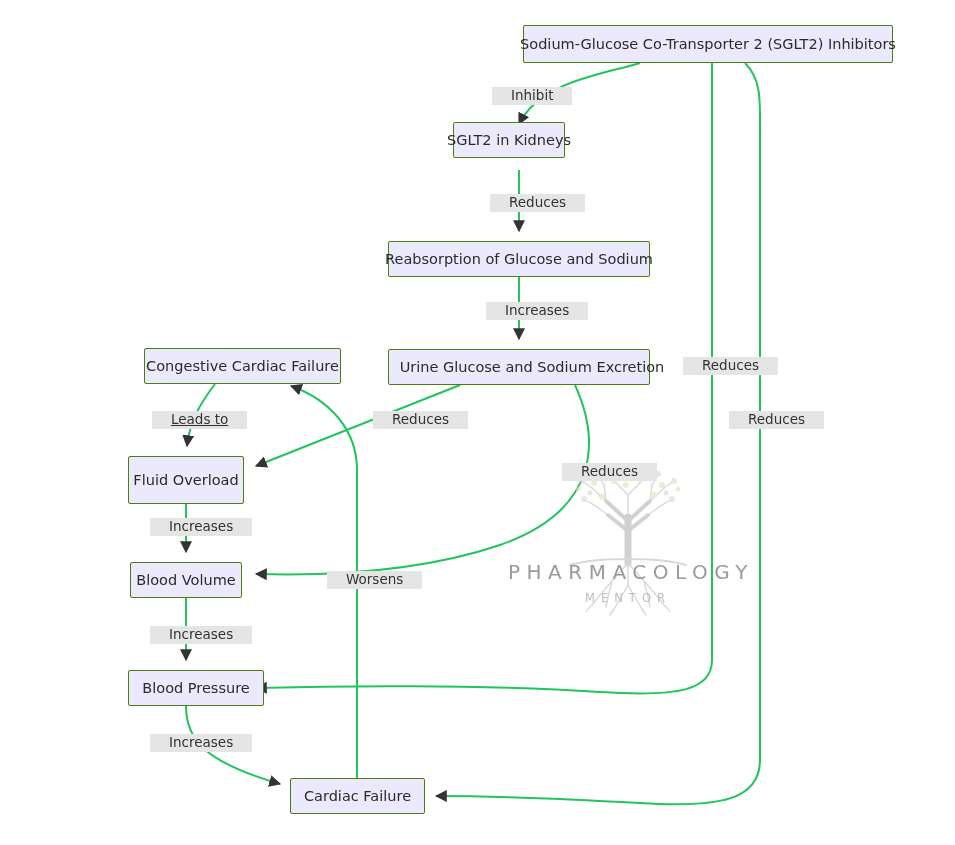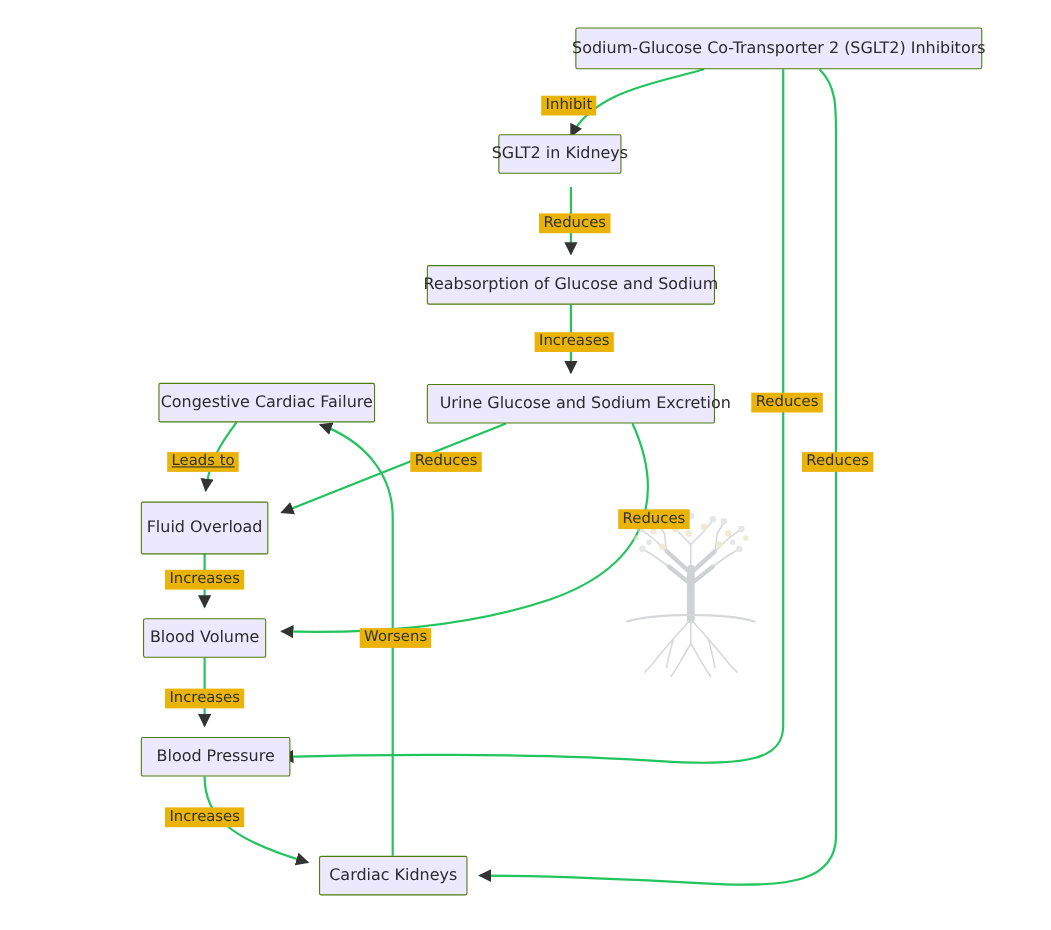--- a/index.html
+++ b/index.html
@@ -37,25 +37,25 @@
     font-size: 14.5px;
     line-height: 1;
     display: flex;
     align-items: center;
     justify-content: center;
     white-space: nowrap;
     padding: 0 14px;
   }
   .edge-label {
     position: absolute;
-    background: #eab308;
+    background: #e5e5e5;
     color: #333333;
     font-size: 13.5px;
     line-height: 1.15;
-    padding: 1px 4px;
+    padding: 1px 19px;
     white-space: nowrap;
   }
   
   #watermark {
     position: absolute;
     left: 508px;
     top: 455px;
     width: 240px;
     height: 170px;
     opacity: 0.55;
@@ -167,31 +167,35 @@
       <path d="M62 110 C90 102, 150 102, 178 110" stroke="#b5b8bb" stroke-width="2"></path>
 
       <path d="M120 108 L104 126 M120 108 L136 126 M120 108 L120 130
                M104 126 L92 140 M104 126 L100 142 M136 126 L148 140 M136 126 L140 142
                M120 130 L112 144 M120 130 L128 144
                M92 140 L84 150 M100 142 L98 152 M148 140 L156 150 M140 142 L142 152
                M112 144 L106 154 M128 144 L134 154
                M84 150 L78 156 M156 150 L162 156 M106 154 L102 160 M134 154 L138 160"></path>
     </g>
   </svg>
+  <div id="wm-text">
+    <div id="wm-title">PHARMACOLOGY</div>
+    <div id="wm-sub">MENTOR</div>
+  </div>
 
   <div id="node-layer">
       <div class="node" style="left: 523px; top: 25px; width: 370px; height: 38px;">Sodium-Glucose Co-Transporter 2 (SGLT2) Inhibitors</div>
       <div class="node" style="left: 453px; top: 122px; width: 112px; height: 36px;">SGLT2 in Kidneys</div>
       <div class="node" style="left: 388px; top: 241px; width: 262px; height: 36px;">Reabsorption of Glucose and Sodium</div>
       <div class="node" style="left: 388px; top: 349px; width: 262px; height: 36px; padding-left: 40px;">Urine Glucose and Sodium Excretion</div>
       <div class="node" style="left: 144px; top: 348px; width: 197px; height: 36px;">Congestive Cardiac Failure</div>
       <div class="node" style="left: 128px; top: 456px; width: 116px; height: 48px;">Fluid Overload</div>
       <div class="node" style="left: 130px; top: 562px; width: 112px; height: 36px; text-align: right;">Blood Volume</div>
       <div class="node" style="left: 128px; top: 670px; width: 136px; height: 36px;">Blood Pressure</div>
-      <div class="node" style="left: 290px; top: 778px; width: 135px; height: 36px;">Cardiac Kidneys</div>
+      <div class="node" style="left: 290px; top: 778px; width: 135px; height: 36px;">Cardiac Failure</div>
     </div>
 
   <div id="label-layer">
       <div class="edge-label" style="left: 492px; top: 87px;">Inhibit</div>
       <div class="edge-label" style="left: 490px; top: 194px;">Reduces</div>
       <div class="edge-label" style="left: 486px; top: 302px;">Increases</div>
       <div class="edge-label" style="left: 373px; top: 411px;">Reduces</div>
       <div class="edge-label" style="left: 562px; top: 463px;">Reduces</div>
       <div class="edge-label" style="left: 152px; top: 411px; text-decoration: underline;">Leads to</div>
       <div class="edge-label" style="left: 150px; top: 518px;">Increases</div>

